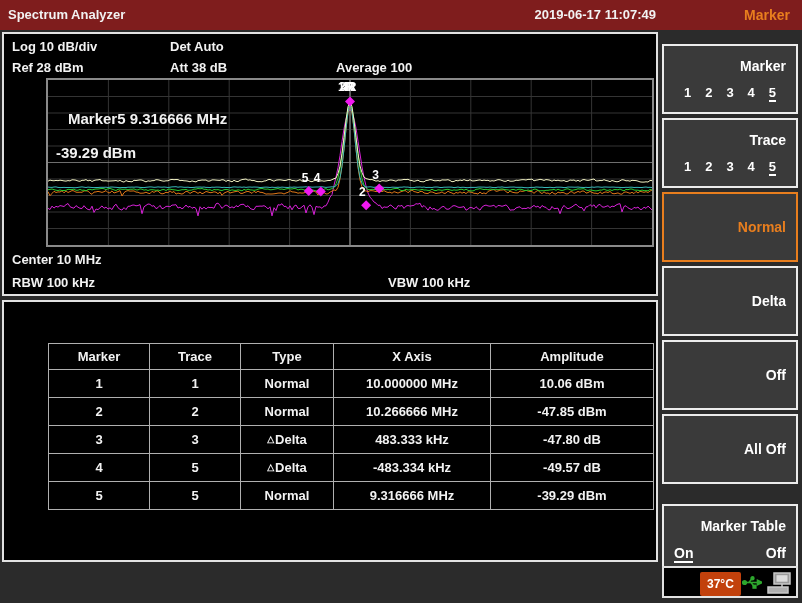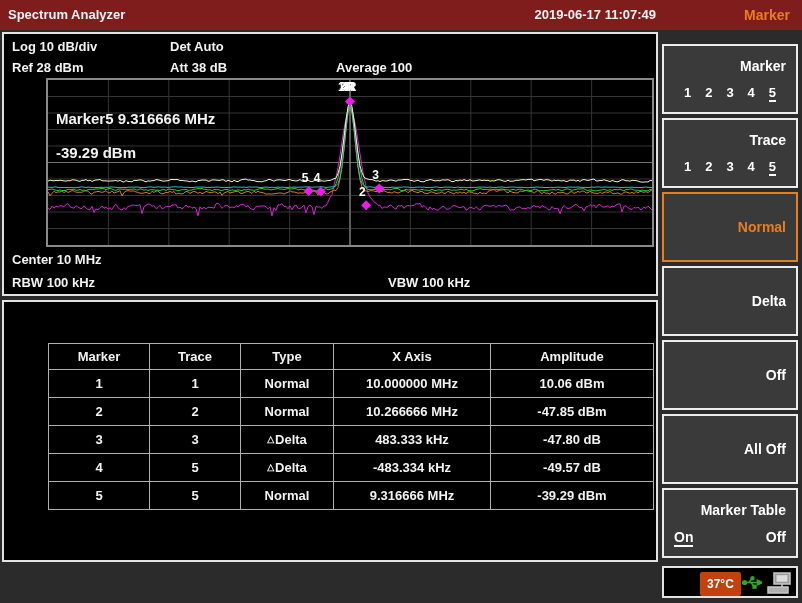--- a/index.html
+++ b/index.html
@@ -17,21 +17,21 @@
   #upper-box{left:2px;top:32px;width:656px;height:264px;}
   #lower-box{left:2px;top:300px;width:656px;height:262px;}
   #status-left{left:2px;top:566px;width:656px;height:32px;}
   #status-right{left:662px;top:566px;width:136px;height:32px;}
   
   .srow span{position:absolute;}
   
   #chart-frame{left:46px;top:78px;width:608px;height:169px;border:2px solid #8a8a8a;
     background:#000;box-sizing:border-box;position:absolute;}
   #chart-svg{display:block;}
-  #anno-freq{left:56px;top:110px;font-size:15px;}
+  #anno-freq{left:68px;top:110px;font-size:15px;}
   #anno-amp{left:56px;top:144px;font-size:15px;}
   
   #marker-table{position:absolute;left:48px;top:343px;border-collapse:collapse;table-layout:fixed;}
   #marker-table th,#marker-table td{border:1px solid #b0b0b0;text-align:center;
     font-size:13px;color:#f2f2f2;font-weight:bold;padding:0;}
   #marker-table th{height:25px;}
   #marker-table td{height:27px;}
   .tri{font-size:9px;vertical-align:2px;margin-right:1px;}
   
   .sb-btn{position:absolute;left:662px;width:136px;height:70px;background:#3a3a3a;
@@ -205,21 +205,21 @@
       </div>
       <div class="sb-btn" style="top: 266px;">
         <div class="sb-title">Delta</div>
       </div>
       <div class="sb-btn" style="top: 340px;">
         <div class="sb-title">Off</div>
       </div>
       <div class="sb-btn" style="top: 414px;">
         <div class="sb-title">All Off</div>
       </div>
-      <div class="sb-btn" style="top: 488px;">
+      <div class="sb-btn" style="top: 504px;">
         <div class="sb-title top">Marker Table</div>
         <div class="sb-toggle">
           <span class="sel">On</span>
           <span>Off</span>
         </div>
       </div>
     </div>
 
   <div class="box" id="status-right">
     <span id="temp-badge">37°C</span>

